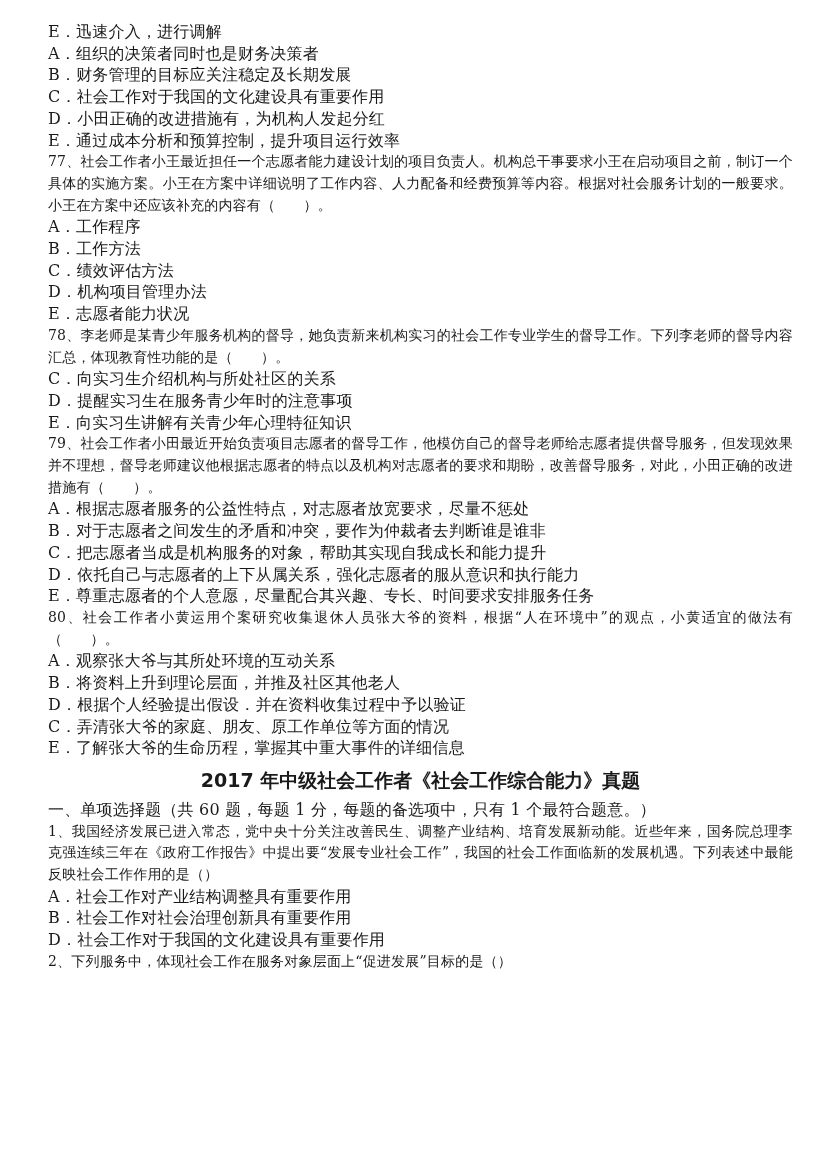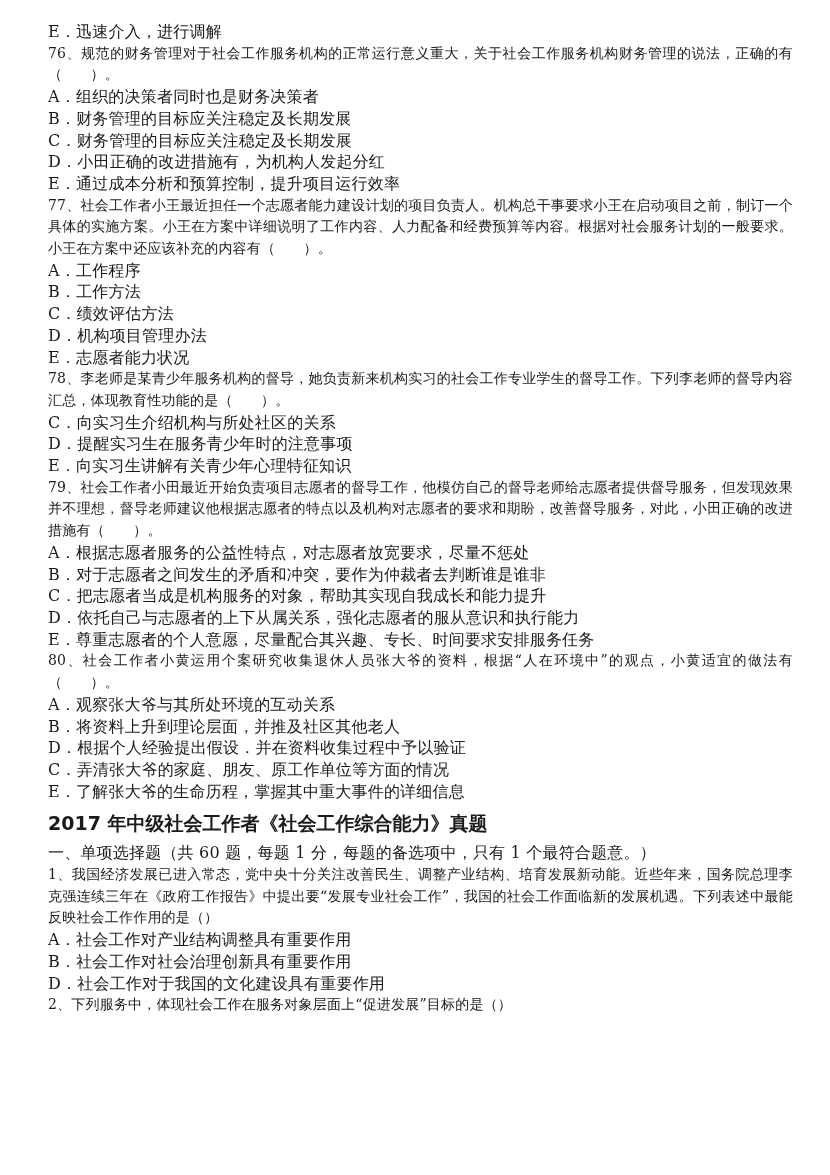--- a/index.html
+++ b/index.html
@@ -1,35 +1,34 @@
 <!DOCTYPE html>
 <html><head>
 <meta charset="utf-8">
 <style>
   html, body { margin: 0; padding: 0; background: #ffffff; }
   body { width: 830px; height: 1175px; overflow: hidden; position: relative;
          font-family: "DejaVu Serif", "Liberation Serif", serif; color: #1a1a1a; }
   .page { position: absolute; left: 48px; top: 21px; width: 745px; }
   .line { font-size: 16px; line-height: 21.7px; white-space: nowrap; letter-spacing: 0.2px; }
   .para { font-size: 14px; line-height: 21.7px; text-align: justify; letter-spacing: 0.2px; }
-  .title { font-size: 19px; font-weight: bold; text-align: left; line-height: 30px;
+  .title { font-size: 19px; font-weight: bold; text-align: center; line-height: 30px;
            margin: 6px 0 4px 0; font-family: "DejaVu Sans", "Liberation Sans", sans-serif; }
 </style>
 </head>
 <body>
 
 <div class="page">
   <div class="line">E．迅速介入，进行调解</div>
 
   <div id="qa">
       <div>
-        <div class="para">76、规范的财务管理对于社会工作服务机构的正常运行意义重大，关于社会工作服务机构财务管理的说法，正确的有（　　）。</div>
         <div class="line">A．组织的决策者同时也是财务决策者</div>
         <div class="line">B．财务管理的目标应关注稳定及长期发展</div>
-        <div class="line">C．财务管理的目标应关注稳定及长期发展</div>
+        <div class="line">C．社会工作对于我国的文化建设具有重要作用</div>
         <div class="line">D．小田正确的改进措施有，为机构人发起分红</div>
         <div class="line">E．通过成本分析和预算控制，提升项目运行效率</div>
       </div>
       <div>
         <div class="para">77、社会工作者小王最近担任一个志愿者能力建设计划的项目负责人。机构总干事要求小王在启动项目之前，制订一个具体的实施方案。小王在方案中详细说明了工作内容、人力配备和经费预算等内容。根据对社会服务计划的一般要求。小王在方案中还应该补充的内容有（　　）。</div>
         <div class="line">A．工作程序</div>
         <div class="line">B．工作方法</div>
         <div class="line">C．绩效评估方法</div>
         <div class="line">D．机构项目管理办法</div>
         <div class="line">E．志愿者能力状况</div>

